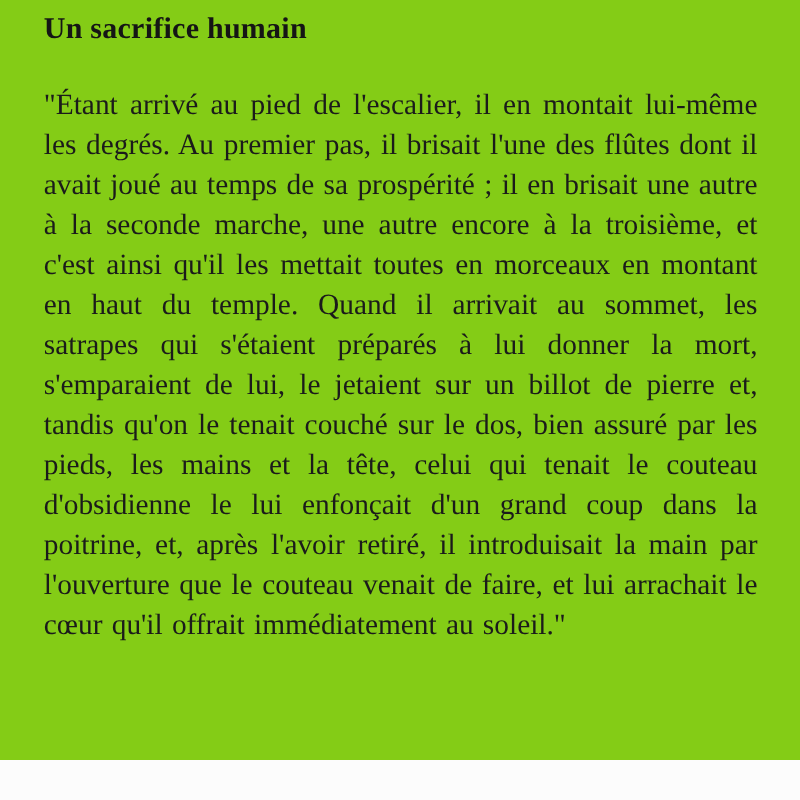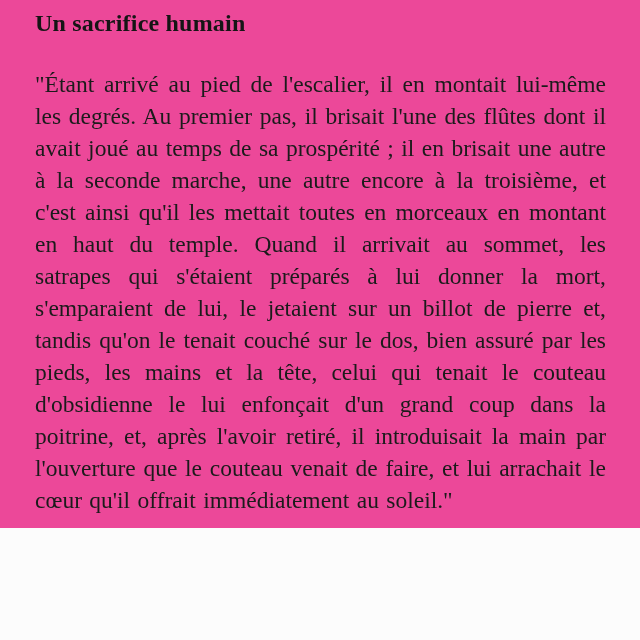--- a/index.html
+++ b/index.html
@@ -10,23 +10,23 @@
       width: 640px;
       height: 640px;
       background: #fcfcfc;
       overflow: hidden;
       font-family: "Liberation Serif", "DejaVu Serif", serif;
       color: #1b1b1b;
     }
     .page {
       box-sizing: border-box;
       width: 640px;
-      height: 528px;
+      height: 608px;
       padding: 8px 34px 0 35px;
-      background: #ec4899;
+      background: #84cc16;
     }
     .doc-title {
       font-size: 24px;
       font-weight: bold;
       line-height: 30px;
       margin: 0;
       letter-spacing: 0.2px;
       color: #151515;
     }
     .doc-paragraph {

